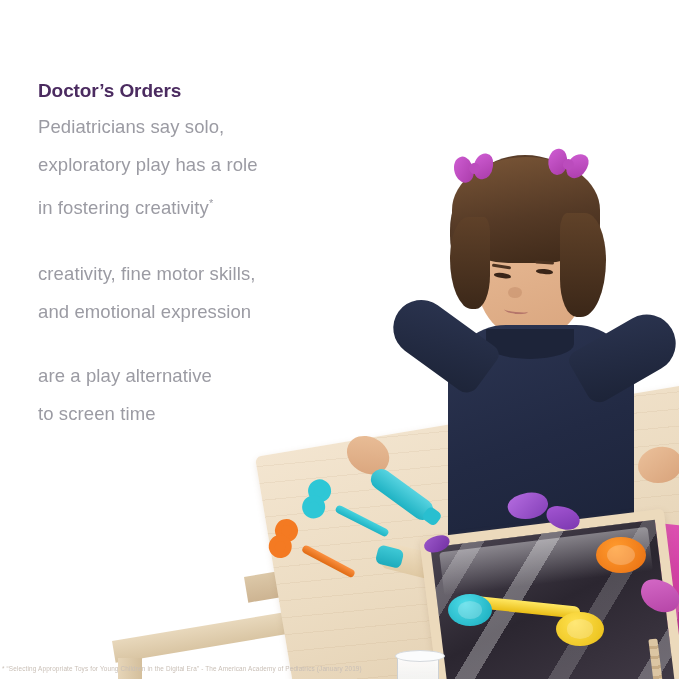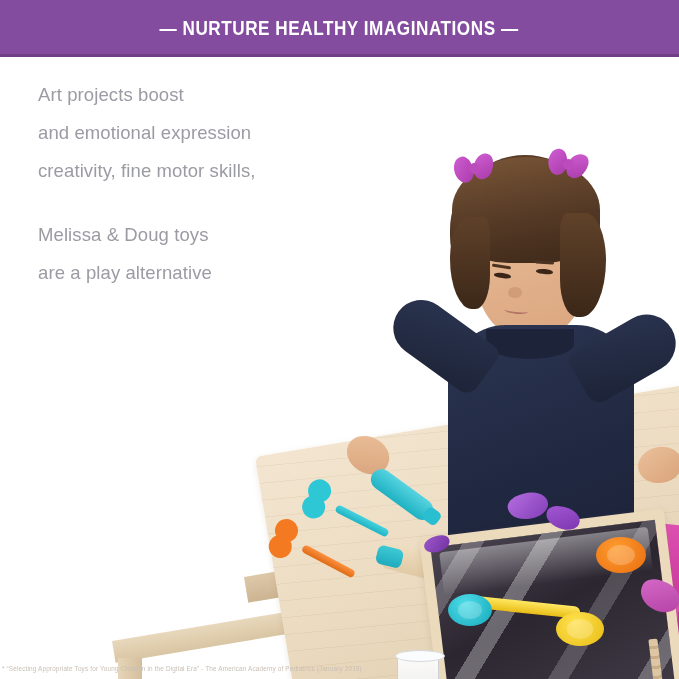--- a/index.html
+++ b/index.html
@@ -281,23 +281,20 @@
     position:absolute; right:12px; bottom:6px; width:9px; height:46px;
     background:repeating-linear-gradient(180deg,#dcc6a3 0 7px,#c8ad86 7px 10px);
     border-radius:2px;
   }
 </style>
 </head>
 <body>
 
 <div class="page">
 
-  <div class="banner">
-    <div class="banner-title">— NURTURE HEALTHY IMAGINATIONS —</div>
-  </div>
 
   <div class="photo">
 
     <div class="table-apron"></div>
     <div class="table-leg"></div>
     <div class="table-edge"></div>
     <div class="table-top"></div>
     <div class="wood-grain"></div>
 
     <div class="girl">
@@ -362,29 +359,34 @@
     <div class="toy cup"></div>
 
     <div class="dough-clump dough-a"></div>
     <div class="dough-clump dough-b"></div>
     <div class="dough-clump dough-c"></div>
     <div class="dough-clump dough-d"></div>
   </div>
 
   <div class="copy">
 
+    <div class="block" id="blk0">
+      <div class="b-head">Doctor’s Orders</div>
+      <div class="b-line">Pediatricians say solo,</div>
+      <div class="b-line">exploratory play has a role</div>
+      <div class="b-line"><span>in fostering creativity</span><span class="sup">*</span></div>
+    </div>
 
     <div class="block" id="blk1">
-      <div class="b-line">Art projects boost</div>
+      <div class="b-line">creativity, fine motor skills,</div>
       <div class="b-line">and emotional expression</div>
-      <div class="b-line">creativity, fine motor skills,</div>
     </div>
 
     <div class="block" id="blk2">
-      <div class="b-line">Melissa &amp; Doug toys</div>
       <div class="b-line">are a play alternative</div>
+      <div class="b-line">to screen time</div>
     </div>
 
   </div>
 
   <div class="footnote">* “Selecting Appropriate Toys for Young Children in the Digital Era” - The American Academy of Pediatrics (January 2019)</div>
 
 </div>
 
 </body></html>

